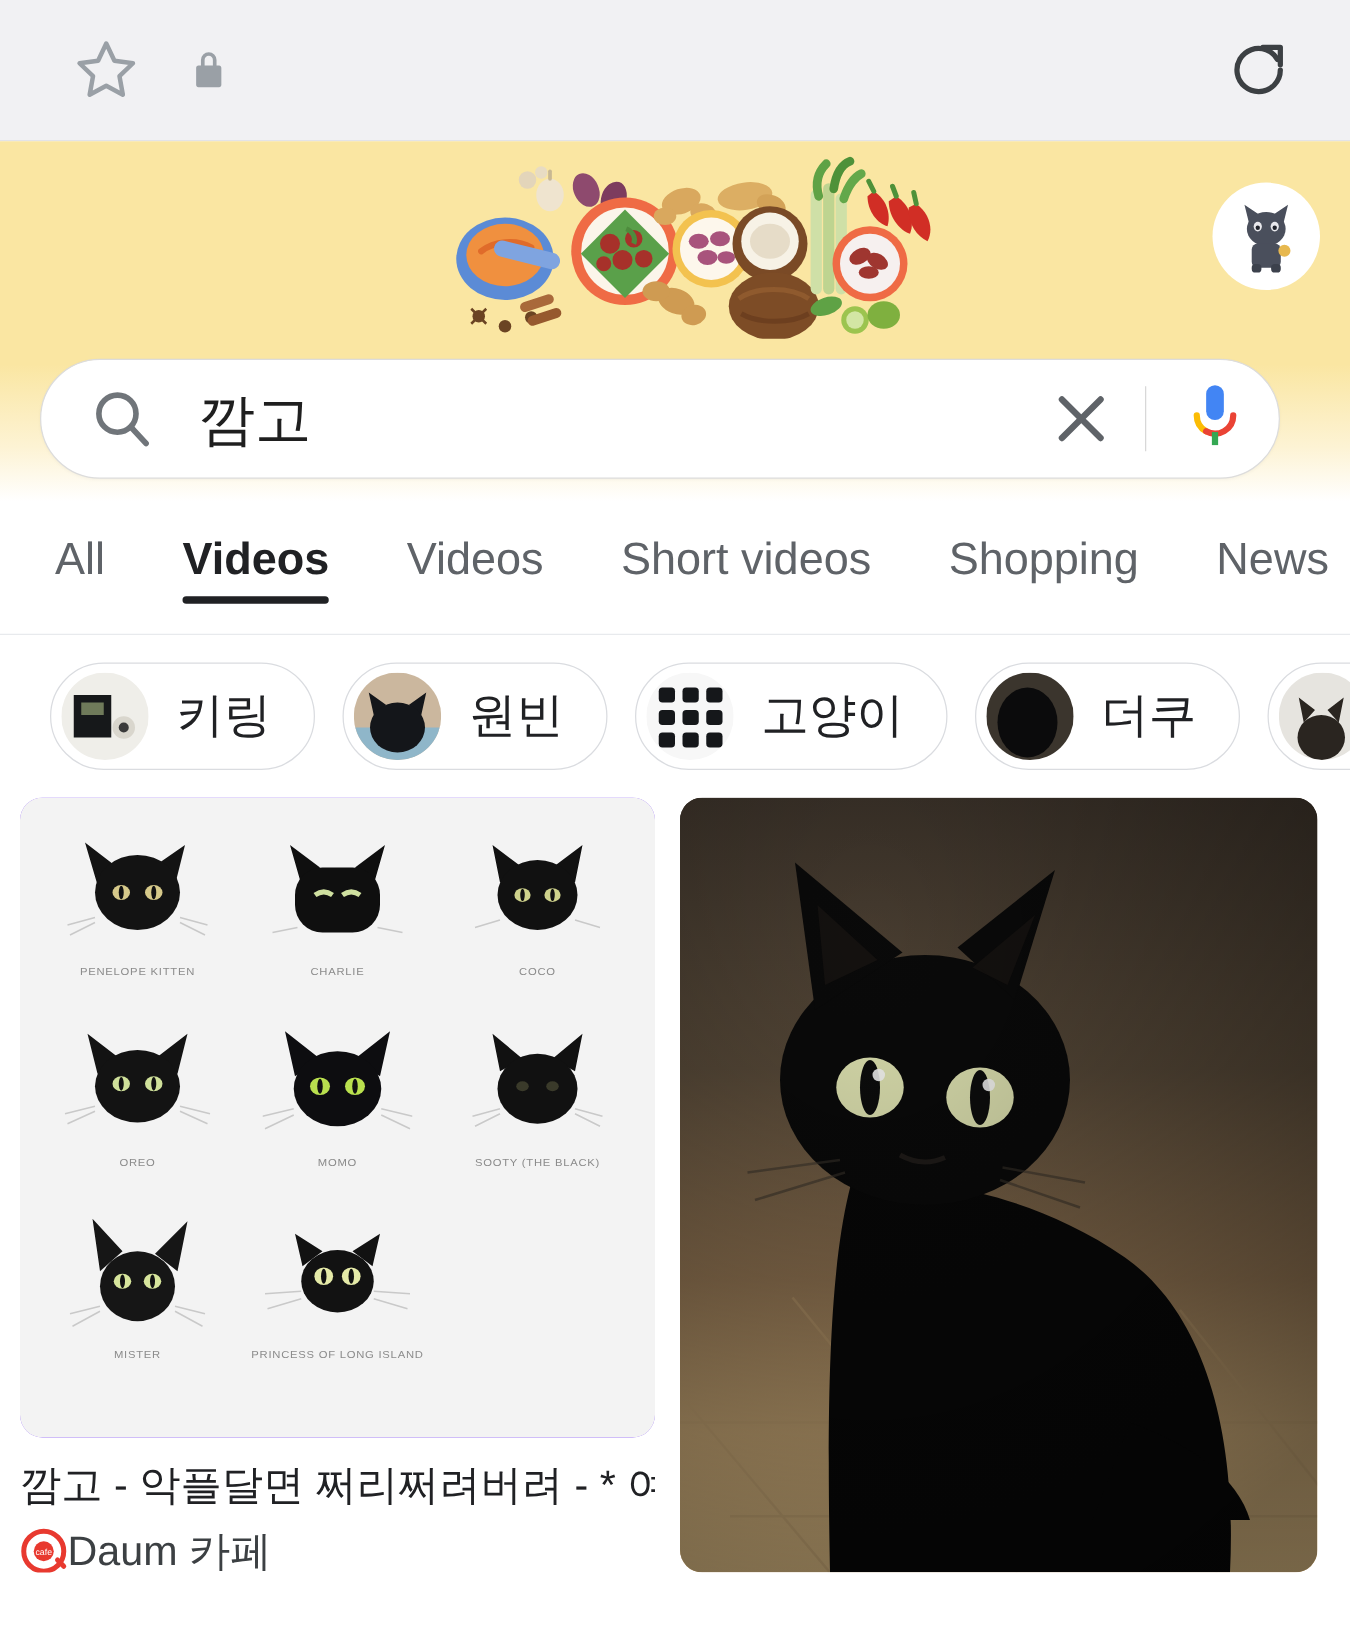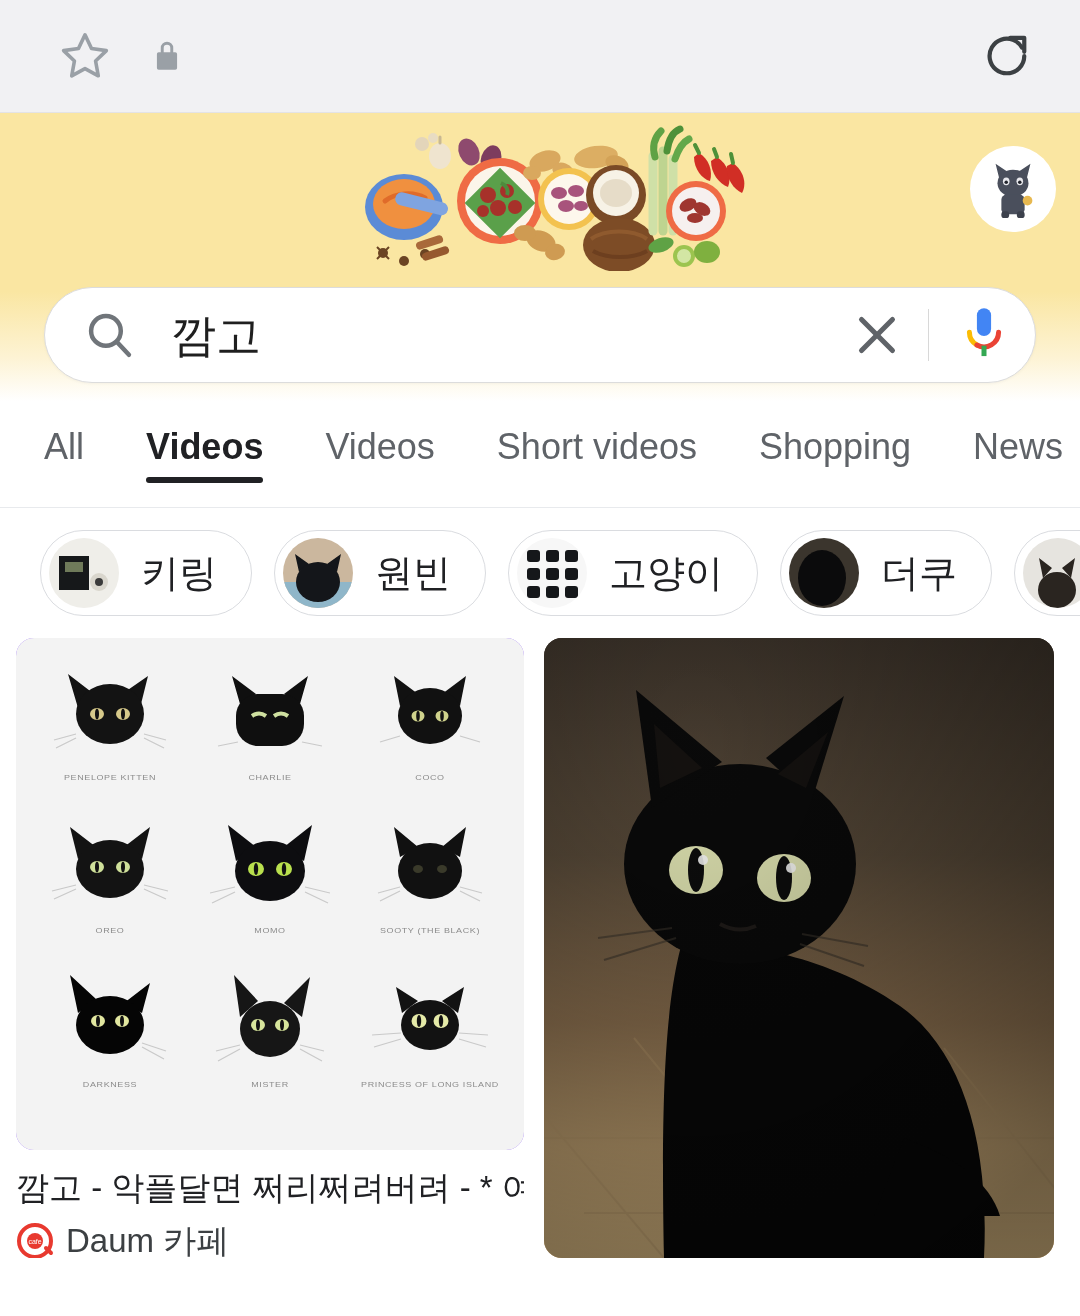--- a/index.html
+++ b/index.html
@@ -83,21 +83,21 @@
     display: flex;
     align-items: center;
     justify-content: center;
     overflow: hidden;
   }
   .avatar svg { width: 62px; height: 62px; }
 
   
   .search-wrap {
     position: absolute;
-    left: 44px;
+    left: 32px;
     top: 174px;
     width: 992px;
     height: 96px;
   }
   .search-box {
     width: 100%;
     height: 100%;
     background: #ffffff;
     border: 1px solid #dcdcdc;
     border-radius: 52px;
@@ -226,21 +226,21 @@
     font-size: 33px;
     color: #202124;
     white-space: nowrap;
     overflow: hidden;
     line-height: 1.2;
   }
   .result-source {
     margin-top: 14px;
     display: flex;
     align-items: center;
-    gap: 12px;
+    gap: 0;
   }
   .source-favicon {
     width: 38px;
     height: 38px;
     flex: 0 0 auto;
   }
   .source-name {
     font-size: 33px;
     color: #3c4043;
     line-height: 1;
@@ -631,36 +631,20 @@
               </g>
             <ellipse cx="48" cy="52" rx="5" ry="4" fill="#3a3a2a"></ellipse>
               <ellipse cx="72" cy="52" rx="5" ry="4" fill="#3a3a2a"></ellipse>
             <g stroke="#c9c9c9" stroke-width="1.2">
                 <path d="M30 70L8 76M30 74L10 84M90 70l22 6M90 74l20 10"></path>
               </g>
           </svg>
           <span class="cat-caption">SOOTY (THE BLACK)</span>
         </div>
 
-        <div class="cat-cell">
-          <svg viewBox="0 0 120 104">
-              <g fill="#050505">
-            <path d="M28 42L20 4l26 24zM92 42l8-30-26 20z"></path>
-                <ellipse cx="60" cy="54" rx="34" ry="29"></ellipse>
-              </g>
-            <ellipse cx="48" cy="50" rx="7" ry="6" fill="#e2e7a0"></ellipse>
-              <ellipse cx="72" cy="50" rx="7" ry="6" fill="#e2e7a0"></ellipse>
-            <ellipse cx="48" cy="50" rx="2" ry="5.5" fill="#111"></ellipse>
-              <ellipse cx="72" cy="50" rx="2" ry="5.5" fill="#111"></ellipse>
-            <g stroke="#c9c9c9" stroke-width="1.2">
-                <path d="M92 72l24 8M92 76l22 12"></path>
-              </g>
-          </svg>
-          <span class="cat-caption">DARKNESS</span>
-        </div>
 
         <div class="cat-cell">
           <svg viewBox="0 0 120 104">
               <g fill="#161616">
             <path d="M30 46L24 4l24 26zM92 46l8-40-26 26z"></path>
                 <ellipse cx="60" cy="58" rx="30" ry="28"></ellipse>
               </g>
             <ellipse cx="48" cy="54" rx="7" ry="6" fill="#d7e59c"></ellipse>
               <ellipse cx="72" cy="54" rx="7" ry="6" fill="#d7e59c"></ellipse>
             <ellipse cx="48" cy="54" rx="2" ry="5.5" fill="#111"></ellipse>

